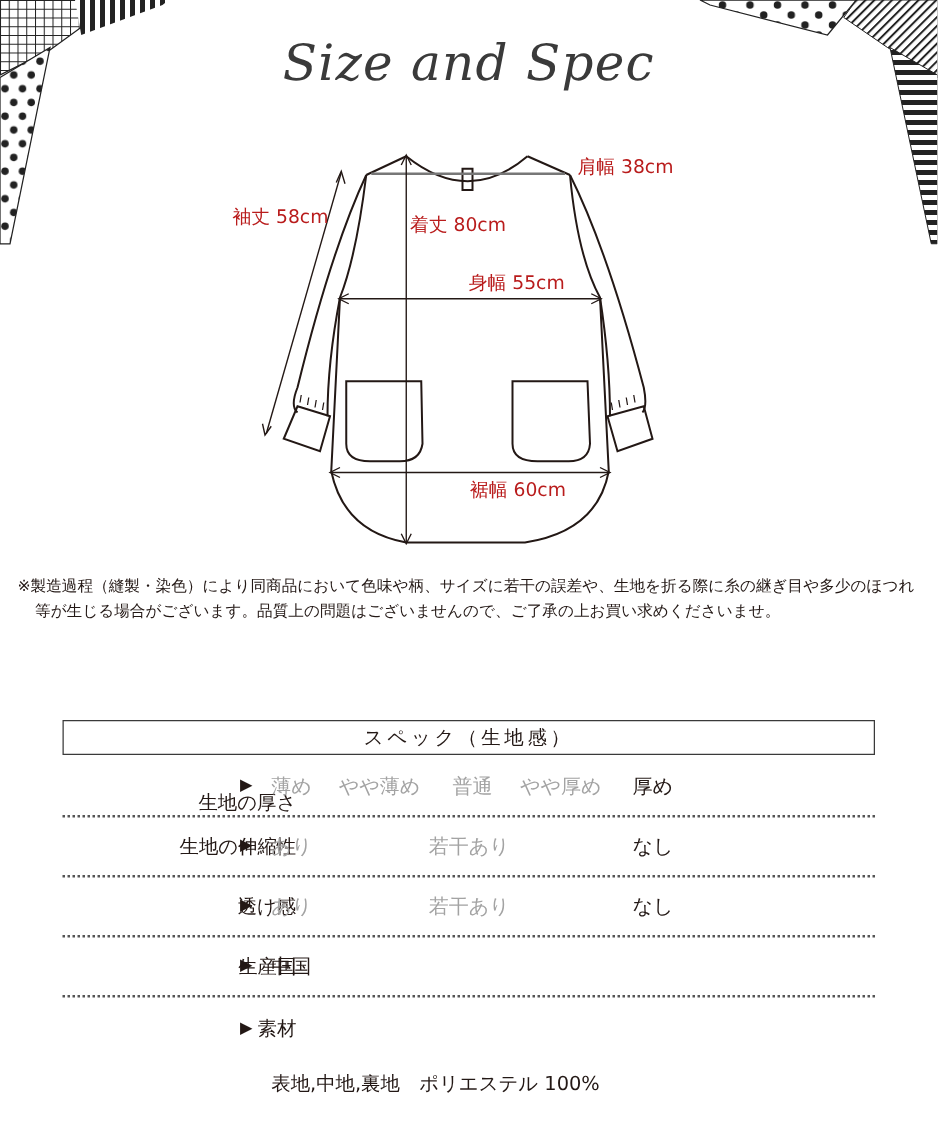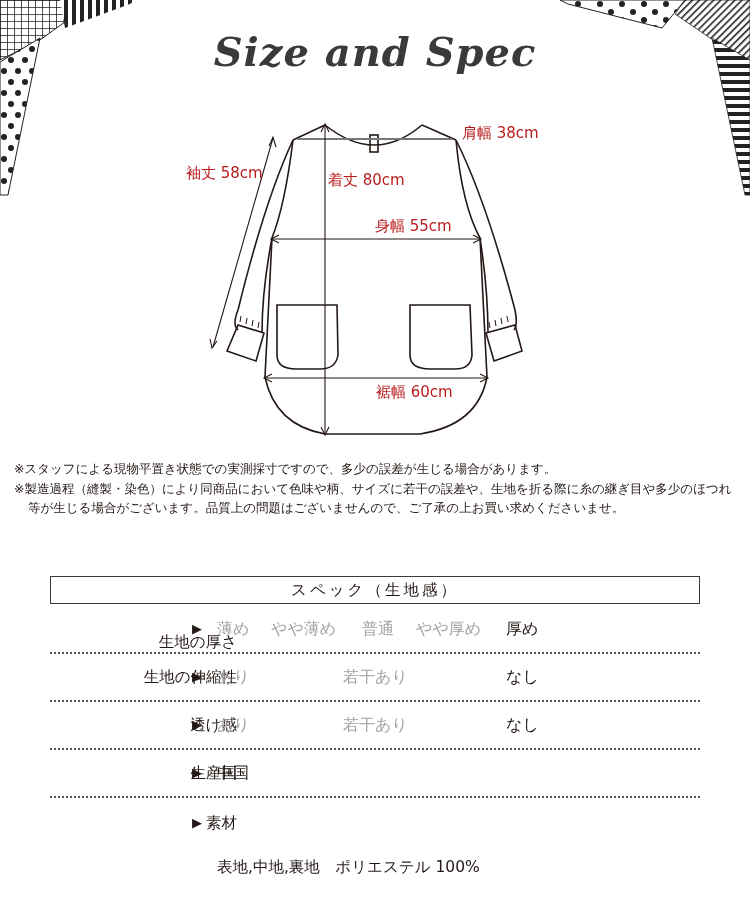--- a/index.html
+++ b/index.html
@@ -6,21 +6,21 @@
   body {
     width: 750px; height: 900px; position: relative; overflow: hidden;
     font-family: "DejaVu Sans", "Liberation Sans", sans-serif; color: #231815;
   }
   .deco { position: absolute; top: 0; }
   .deco-left { left: 0; }
   .deco-right { right: 0; }
   .title {
     position: absolute; left: 0; width: 750px; top: 28px; text-align: center;
     font-family: "DejaVu Serif", "Liberation Serif", serif; font-style: italic;
-    font-size: 40px; color: #3a3a3a; letter-spacing: 1px; font-weight: bold;
+    font-size: 40px; color: #3a3a3a; letter-spacing: 1px;
   }
   .diagram { position: absolute; left: 0; top: 0; }
   .dim-label { position: absolute; font-size: 15px; color: #b91c1c; white-space: nowrap; }
   .notes { position: absolute; left: 14px; top: 459px; width: 728px; font-size: 12.5px; line-height: 19.5px; color: #231815; }
   .note { padding-left: 14px; text-indent: -14px; }
   .spec-box {
     position: absolute; left: 50px; top: 576px; width: 648px; height: 26px;
     border: 1.5px solid #3a3a3a; text-align: center; font-size: 15.5px; line-height: 27px; letter-spacing: 3px;
   }
   .spec-row { position: absolute; left: 50px; width: 650px; height: 48px; }
@@ -126,21 +126,20 @@
   </g>
 </svg>
 
 <div class="dim-label" style="left:462px; top:124px;">肩幅 38cm</div>
 <div class="dim-label" style="left:168px; top:164px;margin-left:18px;">袖丈 58cm</div>
 <div class="dim-label" style="left:328px; top:171px;">着丈 80cm</div>
 <div class="dim-label" style="left:375px; top:217px;">身幅 55cm</div>
 <div class="dim-label" style="left:376px; top:383px;">裾幅 60cm</div>
 
 <div class="notes">
-  <div class="note">※スタッフによる現物平置き状態での実測採寸ですので、多少の誤差が生じる場合があります。</div>
   <div class="note">※製造過程（縫製・染色）により同商品において色味や柄、サイズに若干の誤差や、生地を折る際に糸の継ぎ目や多少のほつれ等が生じる場合がございます。品質上の問題はございませんので、ご了承の上お買い求めくださいませ。</div>
 </div>
 
 <div class="spec-box">スペック（生地感）</div>
 
 <div class="spec-row" style="top:606px;">
   <span class="spec-label" style="top:26px;">生地の厚さ</span>
   <span class="arrow" style="top:15px; left:142px;">▶</span>
   <span class="opt off" style="left:167px; top:13px;">薄め</span>
   <span class="opt off" style="left:221px; top:13px;">やや薄め</span>

